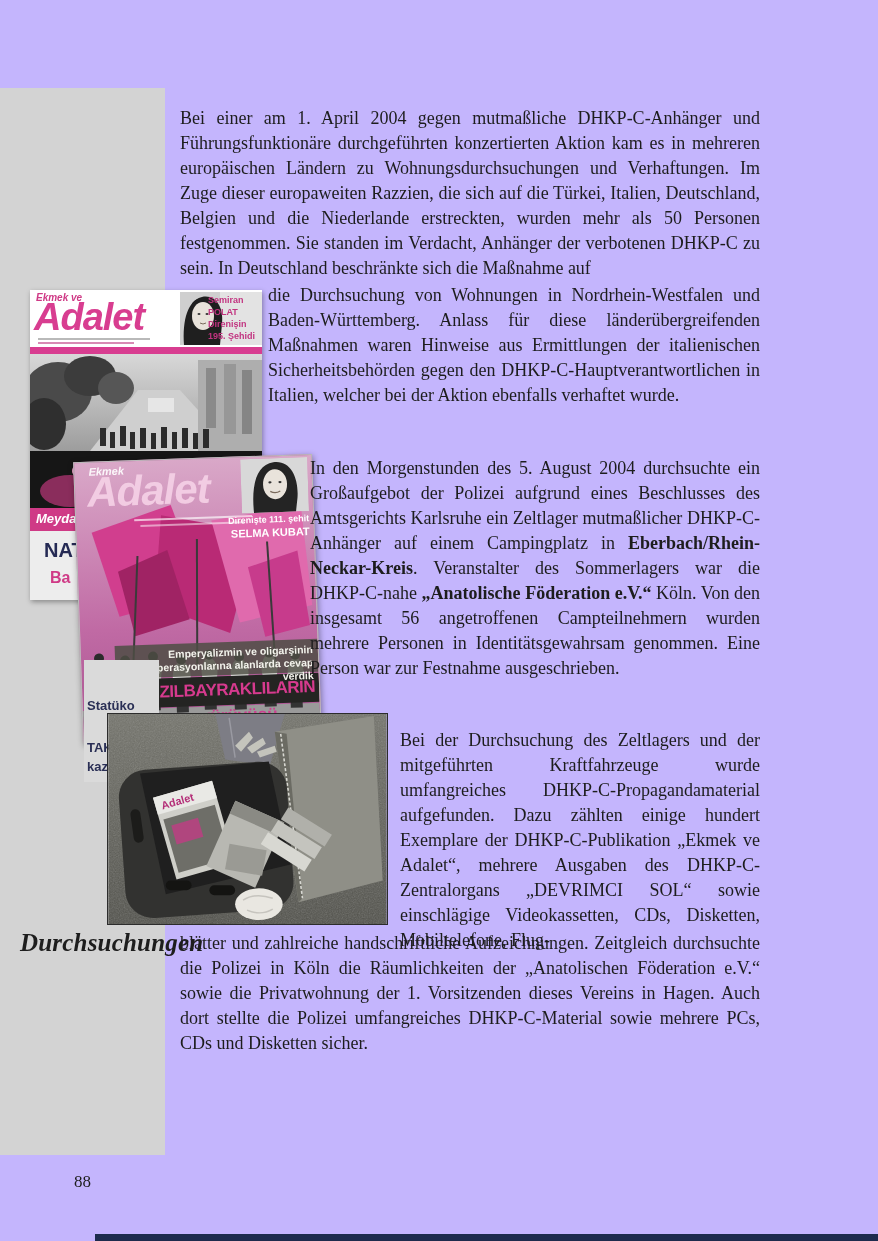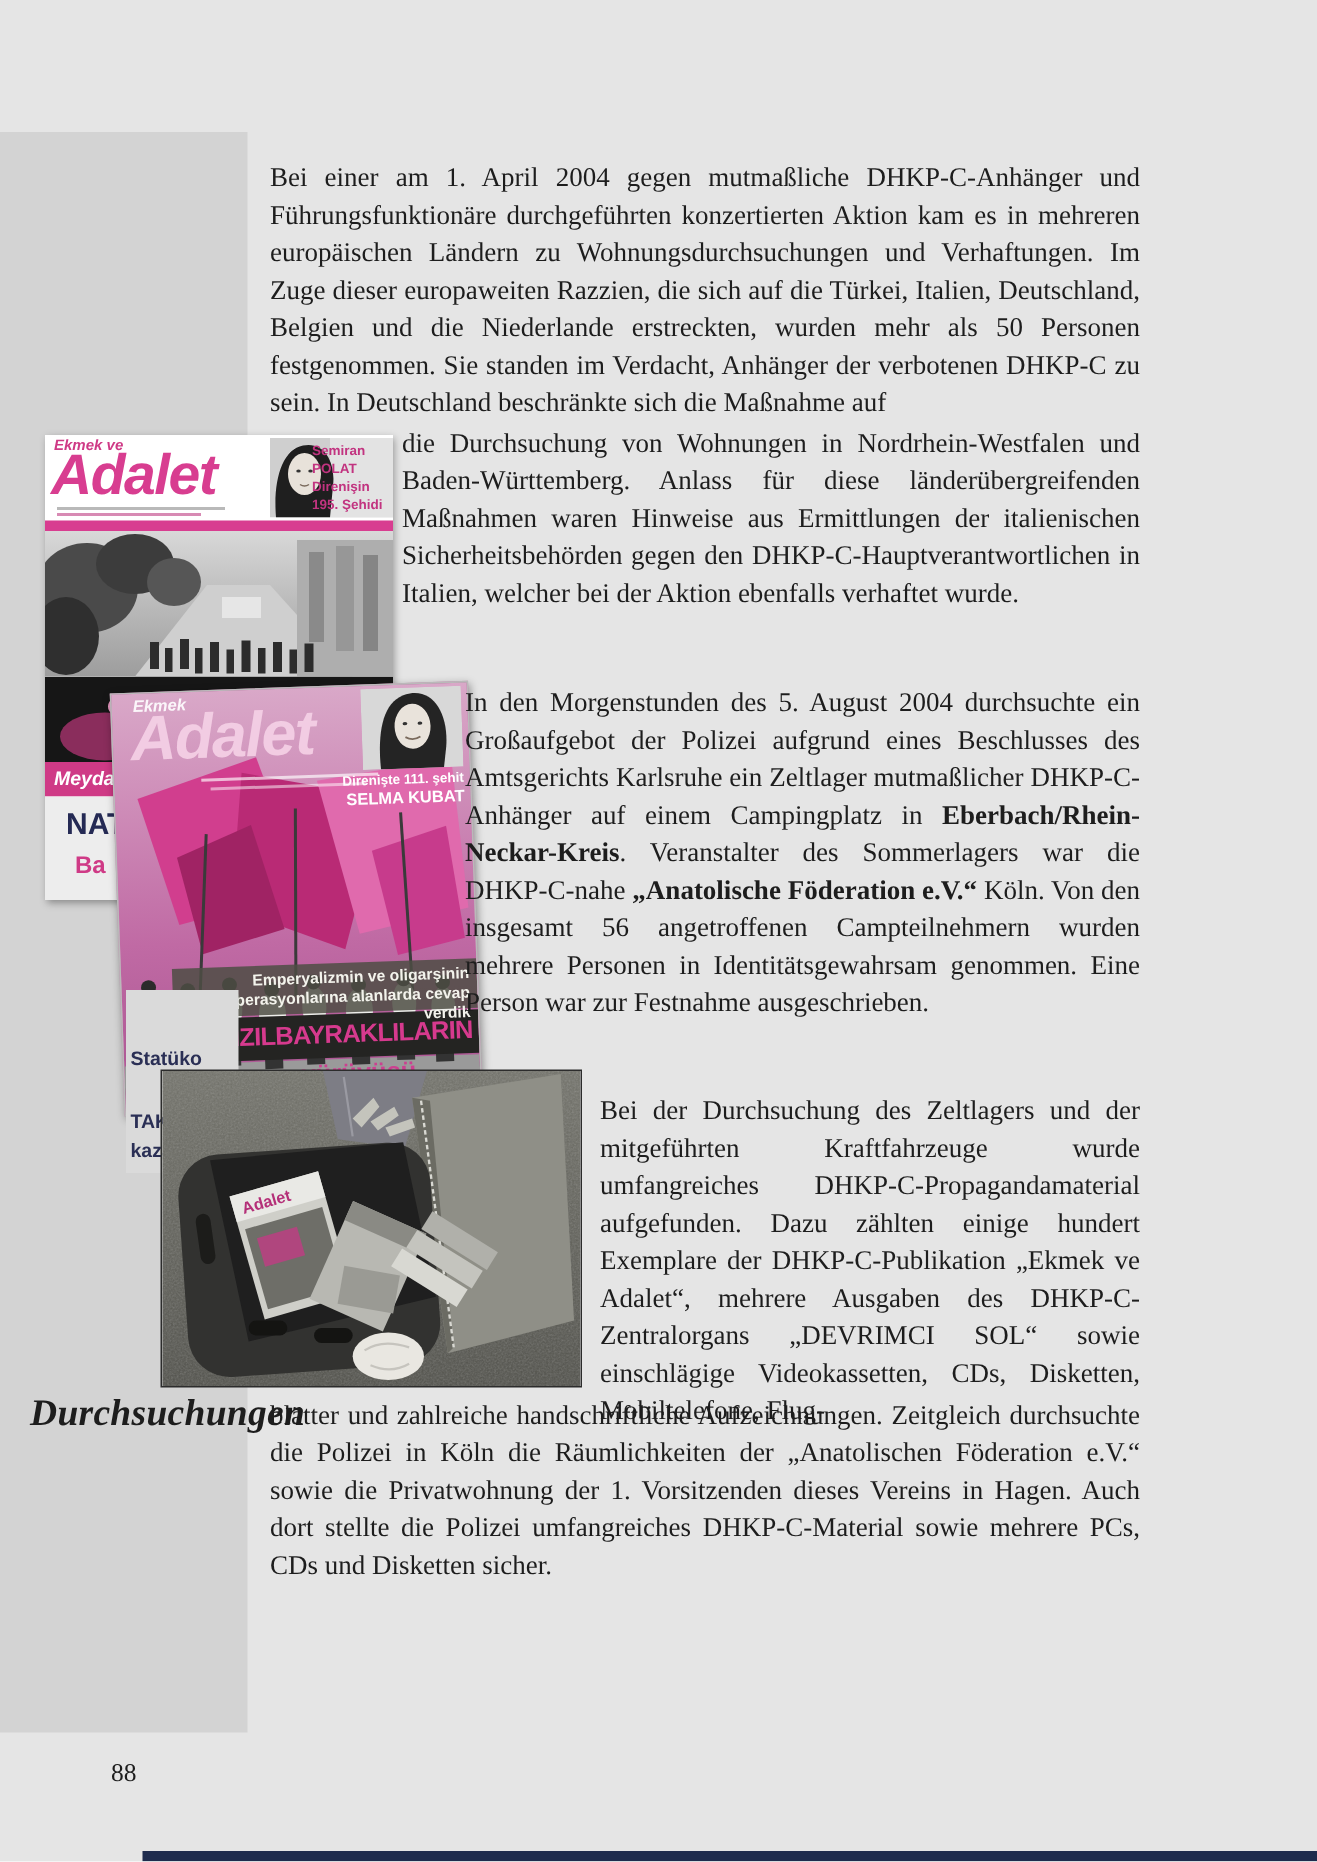--- a/index.html
+++ b/index.html
@@ -1,16 +1,16 @@
 <!DOCTYPE html>
 <html><head>
 <meta charset="utf-8">
 <style>
   html,body{margin:0;padding:0;background:#ffffff;}
-  .page{position:relative;width:878px;height:1241px;background:#e5e5e5;overflow:hidden;
+  .page{position:relative;width:878px;height:1241px;background:#c4b5fd;overflow:hidden;
         font-family:"Liberation Serif",serif;color:#1d1d1d;}
   .margin-col{position:absolute;left:0;top:88px;width:165px;height:1067px;background:#d3d3d3;z-index:1;}
   .para{position:absolute;font-size:18px;line-height:25px;text-align:justify;color:#1d1d1d;z-index:6;}
   .p1a{left:180px;top:106px;width:580px;}
   .p1b{left:268px;top:283px;width:492px;}
   .p2{left:310px;top:456px;width:450px;}
   .p3{left:400px;top:728px;width:360px;}
   .p3b{left:180px;top:931px;width:580px;}
   .p4{left:180px;top:1081px;width:580px;}
   .margin-label{position:absolute;left:20px;top:929px;width:145px;font-size:25px;font-weight:bold;

